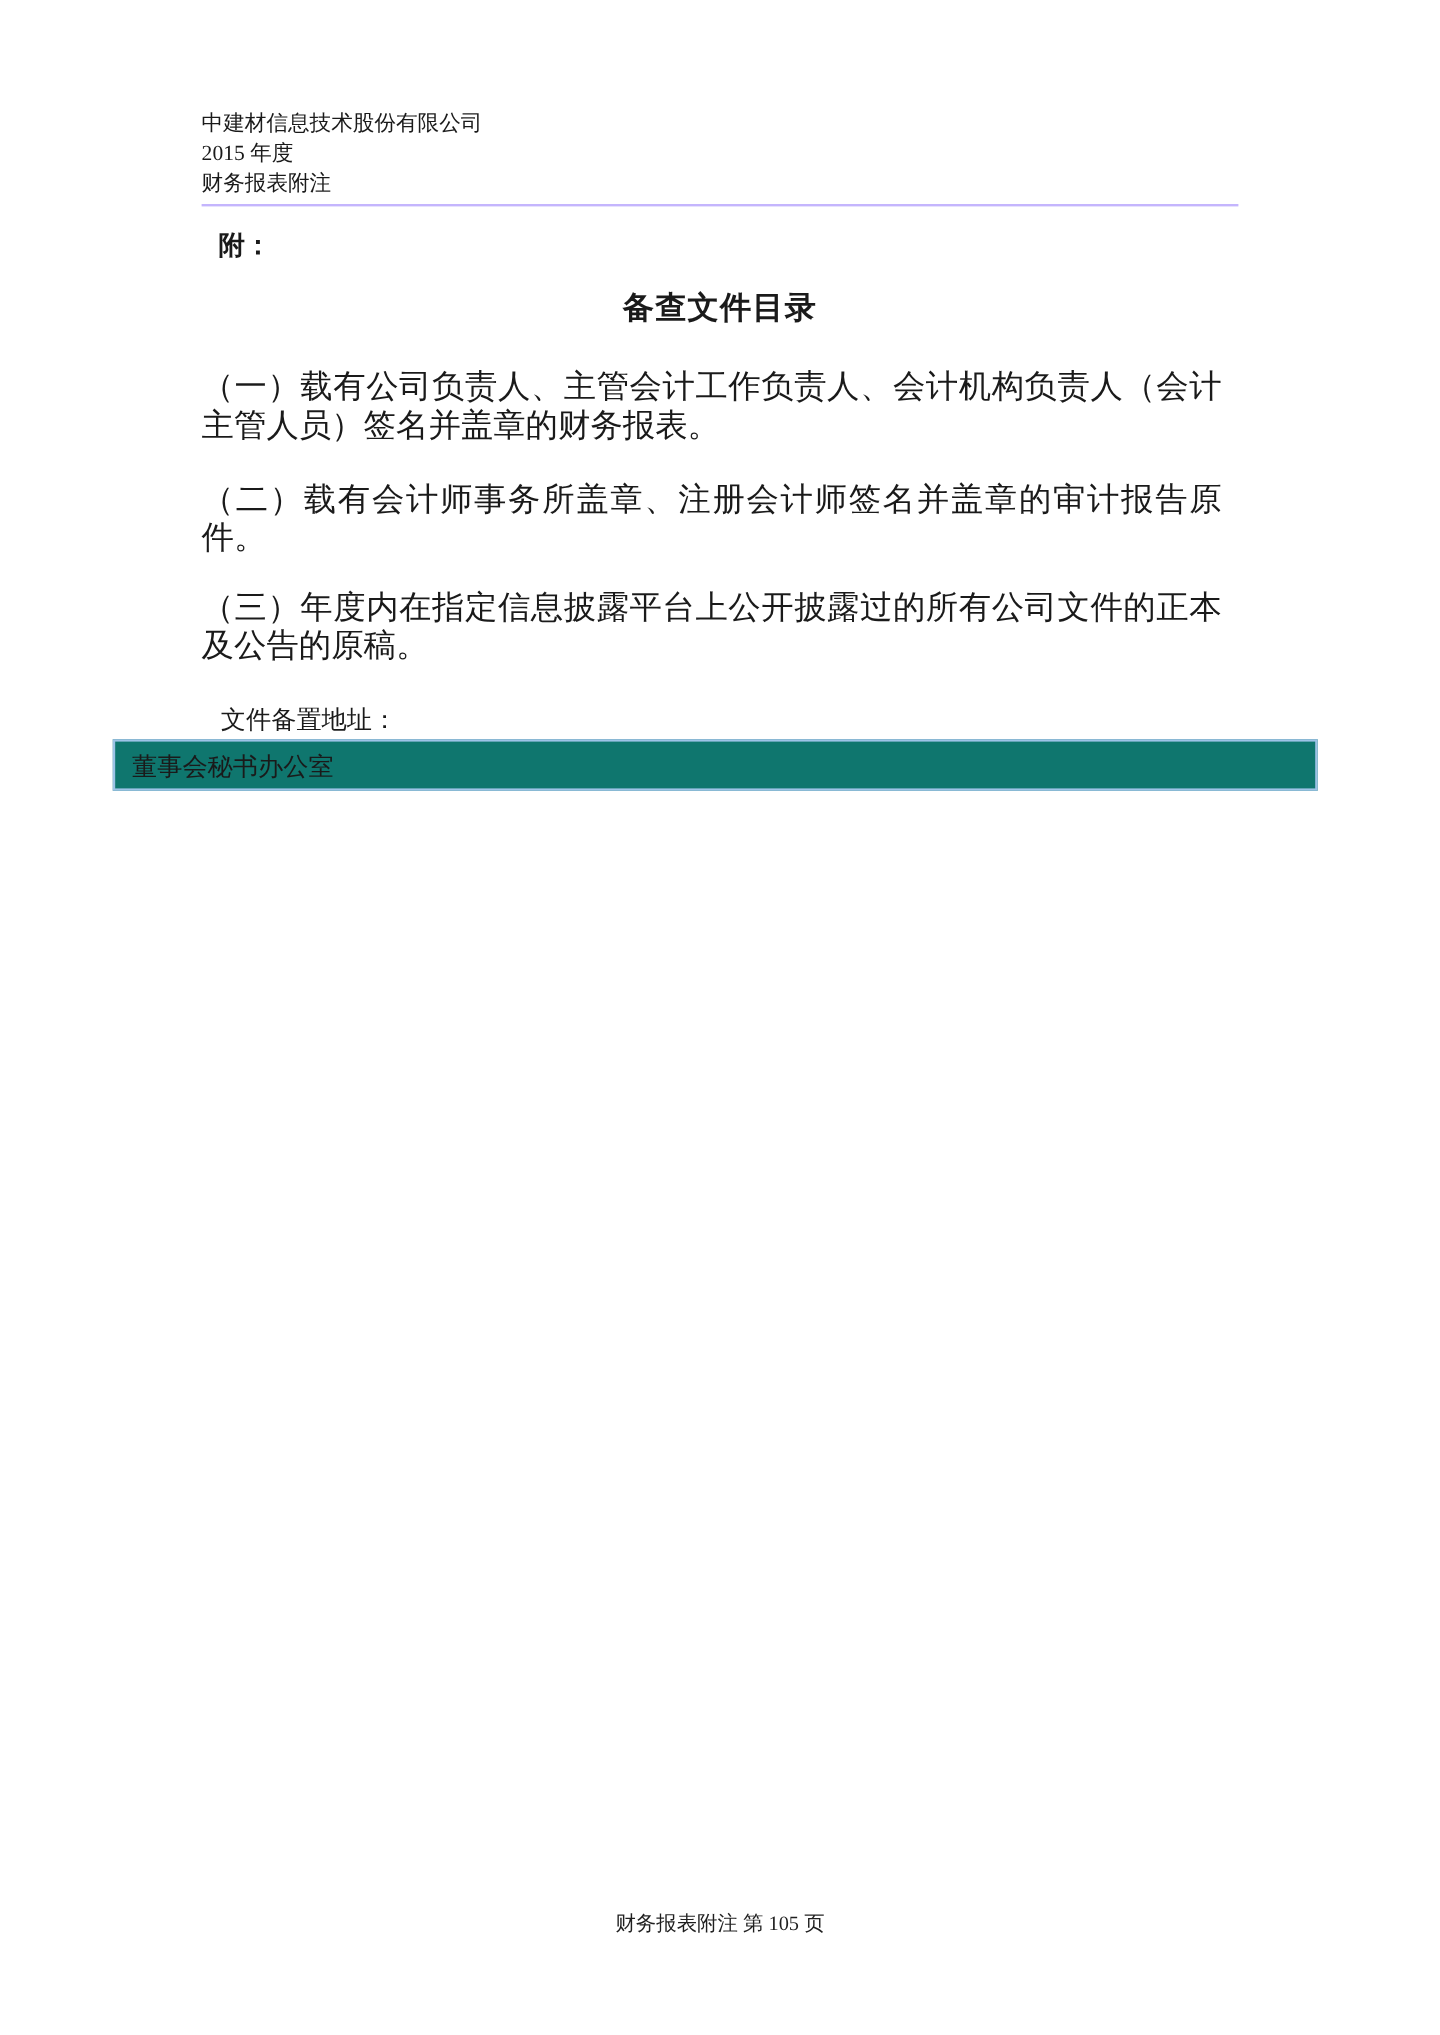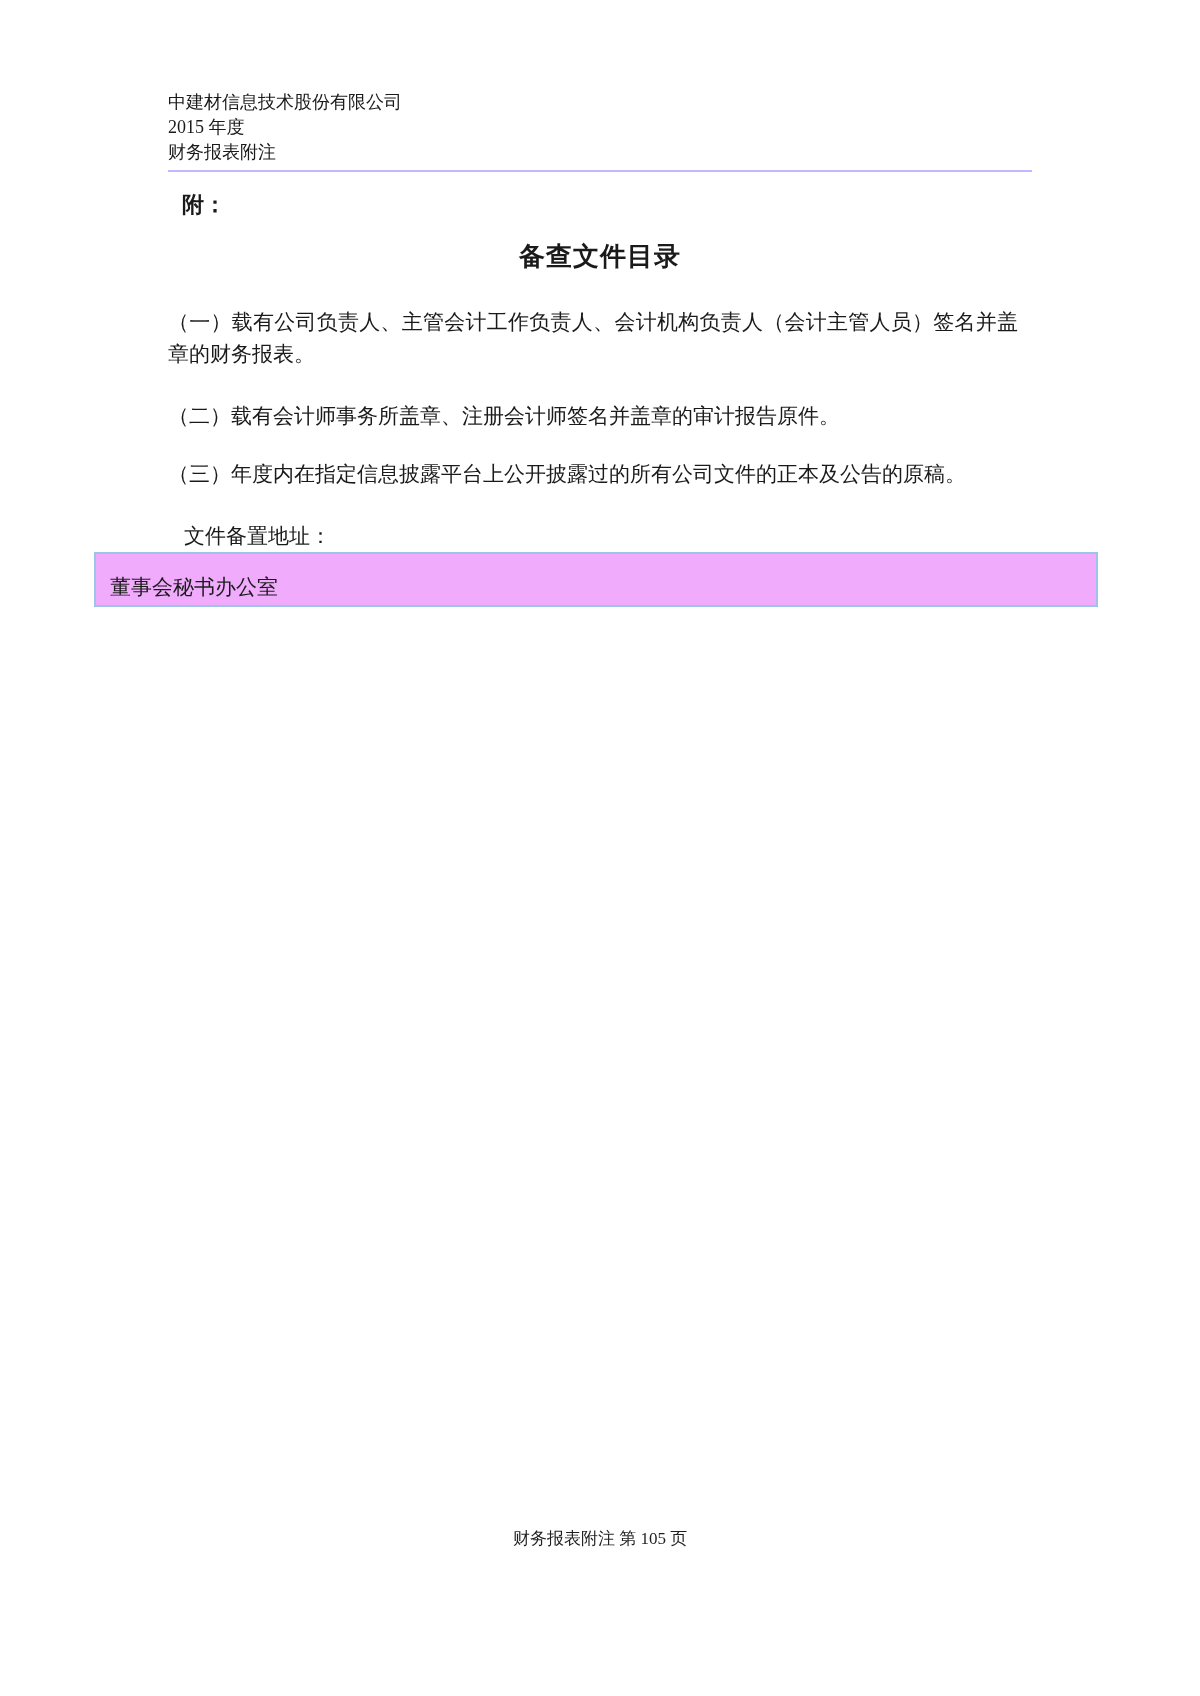--- a/index.html
+++ b/index.html
@@ -40,49 +40,49 @@
     margin-top: 24px;
     font-size: 26px;
     font-weight: bold;
     line-height: 30px;
     text-align: center;
     letter-spacing: 1px;
   }
   
   .para {
     width: 850px;
-    font-size: 21px;
+    font-size: 27px;
     line-height: 32px;
     text-align: justify;
   }
   .para-1 { margin-top: 34px; }
   .para-2 { margin-top: 30px; }
   .para-3 { margin-top: 26px; }
   
   .loc-label {
     margin-top: 34px;
     margin-left: 16px;
     font-size: 21px;
     line-height: 24px;
   }
   
   .loc-box {
     margin-top: 4px;
     margin-left: -74px;
     margin-right: -66px;
     border: 2px solid #9dc3e6;
-    background: #f0abfc;
-    padding: 20px 4px 5px 14px;
+    background: #0f766e;
+    padding: 8px 4px 5px 14px;
     font-size: 21px;
     line-height: 26px;
   }
   
   .doc-footer {
     position: absolute;
-    top: 1528px;
+    top: 1592px;
     left: 0;
     width: 1200px;
     text-align: center;
     font-size: 17px;
     line-height: 22px;
     color: #1f1f1f;
   }
 </style>
 </head>
 <body>

